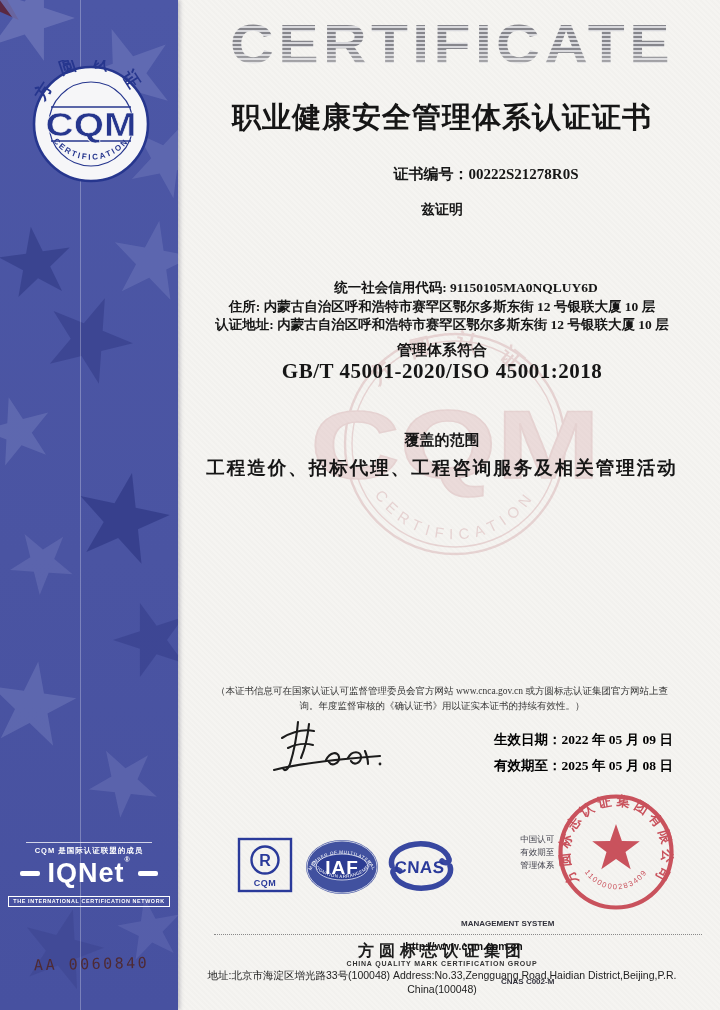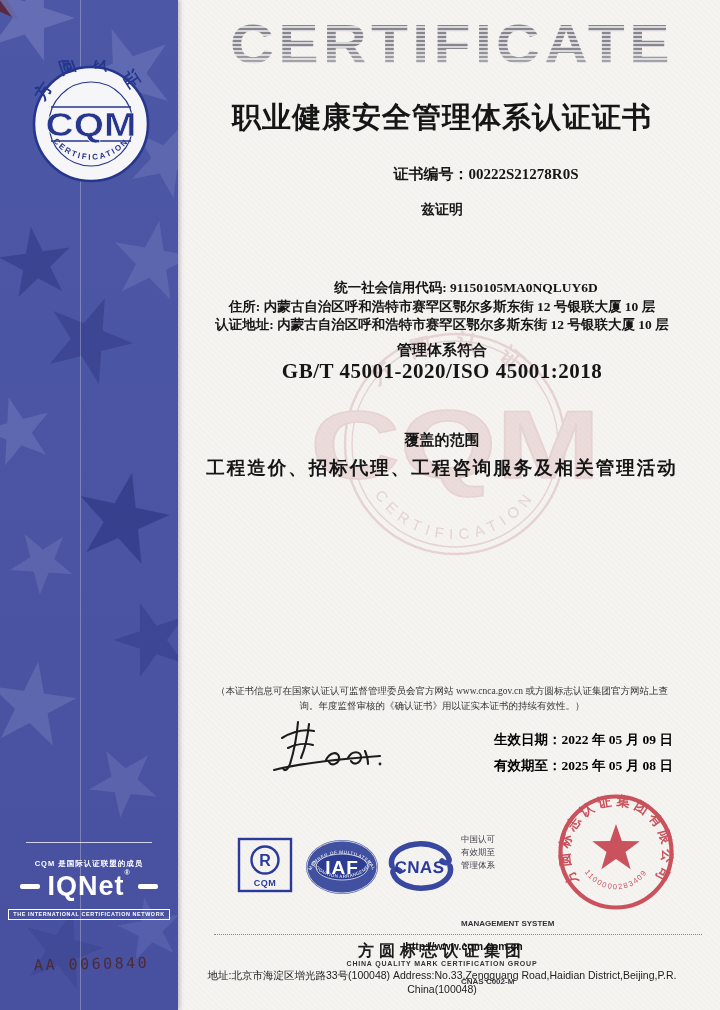--- a/index.html
+++ b/index.html
@@ -17,21 +17,21 @@
     background:linear-gradient(180deg,#4c57a6 0%, #4a54a2 55%, #4751a0 100%);
     box-shadow:2px 0 4px rgba(40,40,70,.25); }
   .sidebar svg.stars { position:absolute; left:0; top:0; }
   .scanline { position:absolute; left:80px; top:0; width:1px; height:1010px; background:rgba(255,255,255,.28); }
 
   .cqm-badge { position:absolute; left:26px; top:60px; }
 
   .iqnet { position:absolute; left:6px; top:842px; width:166px; text-align:center; color:#fff;
     font-family:"Liberation Sans", sans-serif; }
   .iqnet-member { font-size:7.5px; letter-spacing:1px; width:126px; margin:0 auto;
-    border-top:1px solid rgba(255,255,255,.75); padding-top:16px; font-weight:700; }
+    border-top:1px solid rgba(255,255,255,.75); padding-top:3px; font-weight:700; }
   .iqnet-row { display:flex; align-items:center; justify-content:center; gap:7px; margin-top:2px; }
   .iqnet-dash { display:inline-block; width:20px; height:4.5px; background:#fff; border-radius:2px; }
   .iqnet-name { font-size:27px; font-weight:700; letter-spacing:1px; position:relative; }
   .iqnet-reg { font-size:7px; vertical-align:top; position:relative; top:-2px; }
   .iqnet-net { display:inline-block; border:1px solid #fff; font-size:5.4px; letter-spacing:.6px;
     padding:1.5px 4px; margin-top:3px; font-weight:700; }
 
   .serial { position:absolute; left:34px; top:955px; font-family:"DejaVu Sans Mono", monospace;
     font-size:15px; letter-spacing:2.5px; color:#4e2a34; transform:rotate(-1.2deg); }
 
@@ -63,21 +63,21 @@
   .dates { top:727px; left:494px; width:200px; text-align:left; font-size:13.5px; font-weight:700;
     line-height:26px; }
 
   .watermark { top:322px; left:292px; opacity:.32; }
   .signature { top:718px; left:268px; }
   .seal { top:789px; left:551px; opacity:.9; }
 
   .mark-rcqm { top:837px; left:237px; }
   .mark-iaf  { top:838px; left:303px; }
   .mark-cnas { top:841px; left:386px; }
-  .accr { top:833px; left:461px; text-align:left; font-family:"Liberation Sans", sans-serif;
+  .accr { top:833px; left:461px; text-align:right; font-family:"Liberation Sans", sans-serif;
     line-height:13px; color:#3f3f4a; }
   .accr .cn { font-size:8.5px; }
   .accr .en { font-size:8px; font-weight:700; color:#32323c;margin-top:45px; }
 
   .sep { top:934px; left:214px; width:488px; border-top:1px dotted #8a8a8a; height:0; }
 
   .footer-cn { top:941px; font-size:16px; font-weight:700; letter-spacing:5px; color:#1d1d1d;
     font-family:"Liberation Sans", sans-serif; }
   .footer-en { top:960px; font-size:7px; font-weight:700; letter-spacing:.8px; color:#333;
     font-family:"Liberation Sans", sans-serif; }

